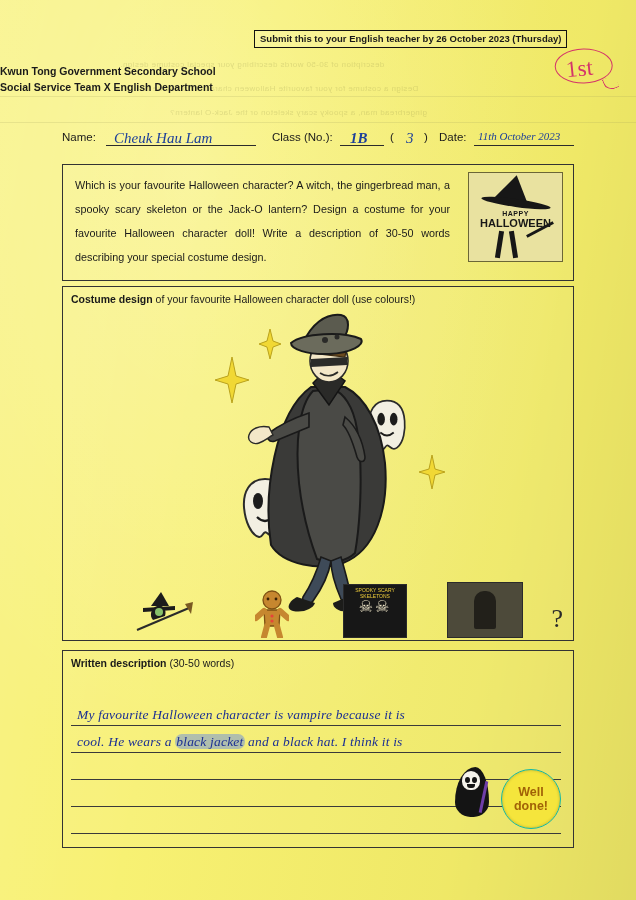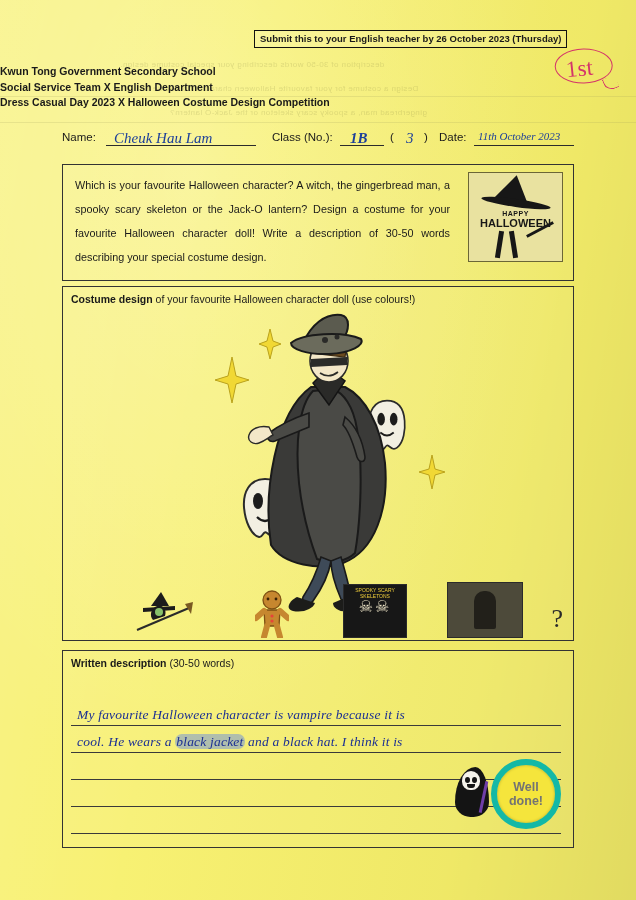--- a/index.html
+++ b/index.html
@@ -282,22 +282,22 @@
     position: absolute; left: 33px; top: 20px;
     width: 3px; height: 32px; background: #6f3fa8;
     transform: rotate(12deg);
   }
   .well-done {
     position: absolute;
     right: 12px; bottom: 18px;
     width: 58px; height: 58px;
     border-radius: 50%;
     background: #f5e53c;
-    border: 6px solid #14b8a6;
-    color: #737373;
+    border: 1px solid #14b8a6;
+    color: #a16207;
     font-size: 12.5px;
     font-weight: bold;
     line-height: 14px;
     display: flex;
     align-items: center;
     justify-content: center;
     text-align: center;
     box-shadow: 0 0 3px rgba(0,0,0,.25) inset;
   }
   
@@ -321,21 +321,20 @@
   <div class="rule" style="top:96px;"></div>
   <div class="rule" style="top:122px;"></div>
 
   <div class="content">
 
     <div class="submit-note">Submit this to your English teacher by 26 October 2023 (Thursday)</div>
 
     <div class="school-head">
       <div>Kwun Tong Government Secondary School</div>
       <div>Social Service Team X English Department</div>
-      <div>Dress Casual Day 2023 X Halloween Costume Design Competition</div>
     </div>
 
     <div class="rank-mark">
       <span class="ring"></span>
       <span class="tail"></span>
       <span>1st</span>
     </div>
 
     <div class="idrow">
       <span class="lbl" style="left:0;">Name:</span>

